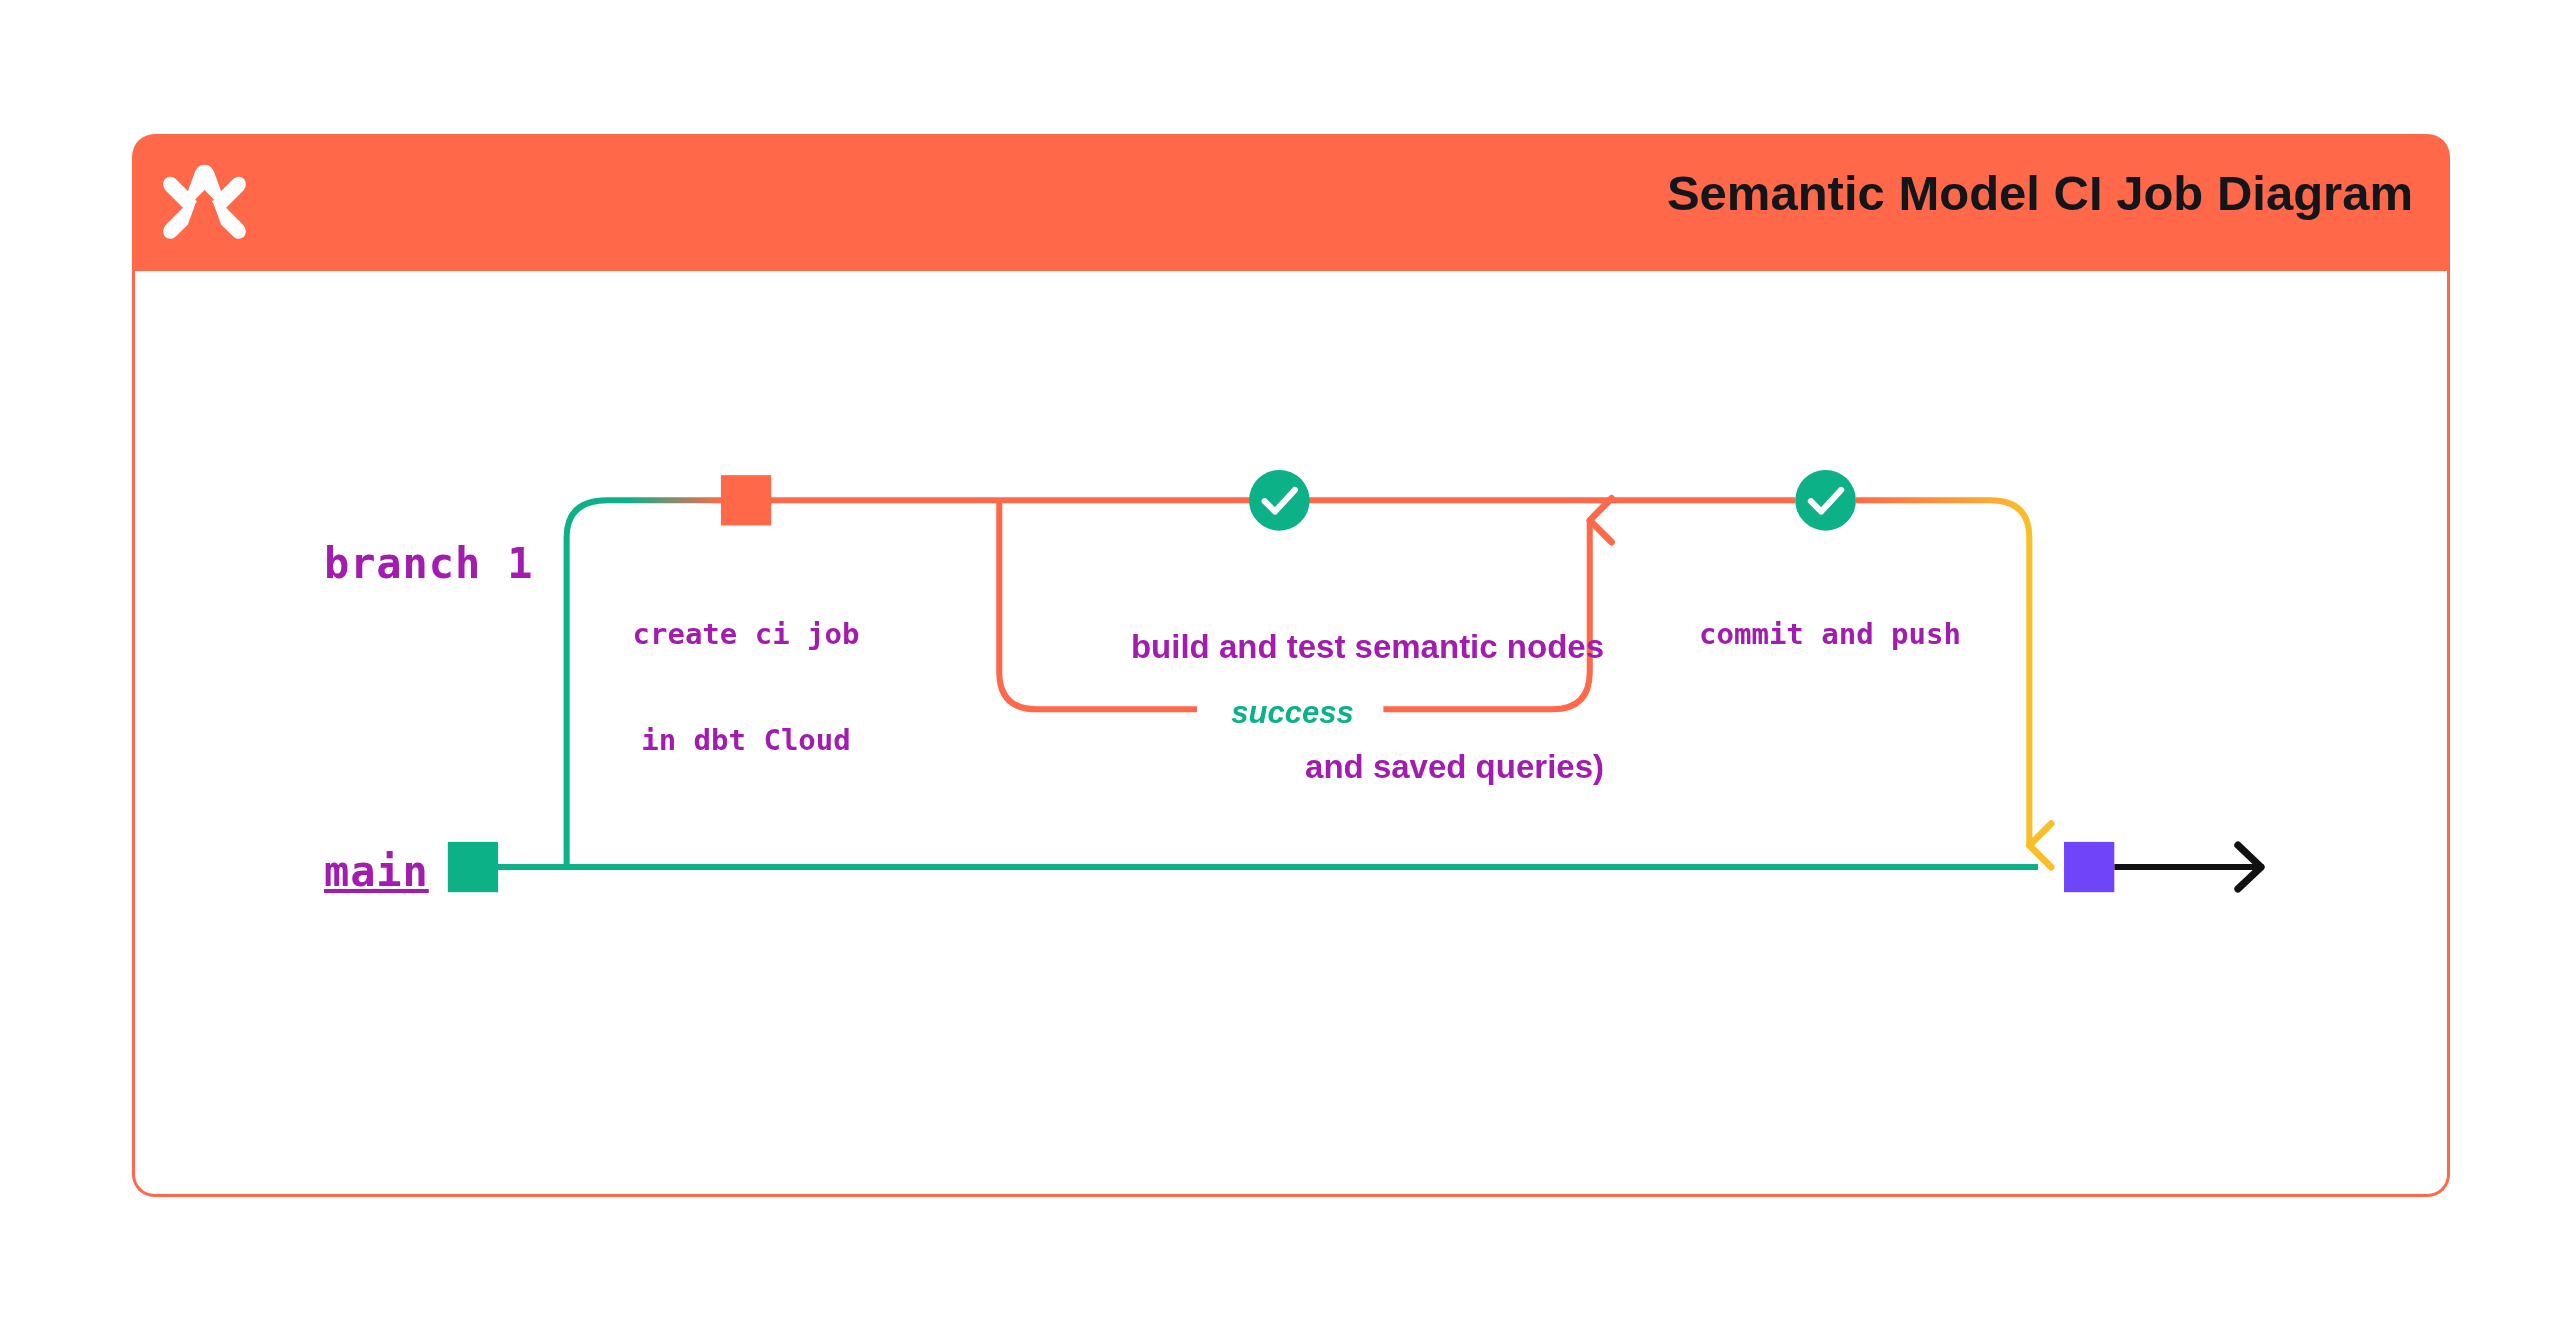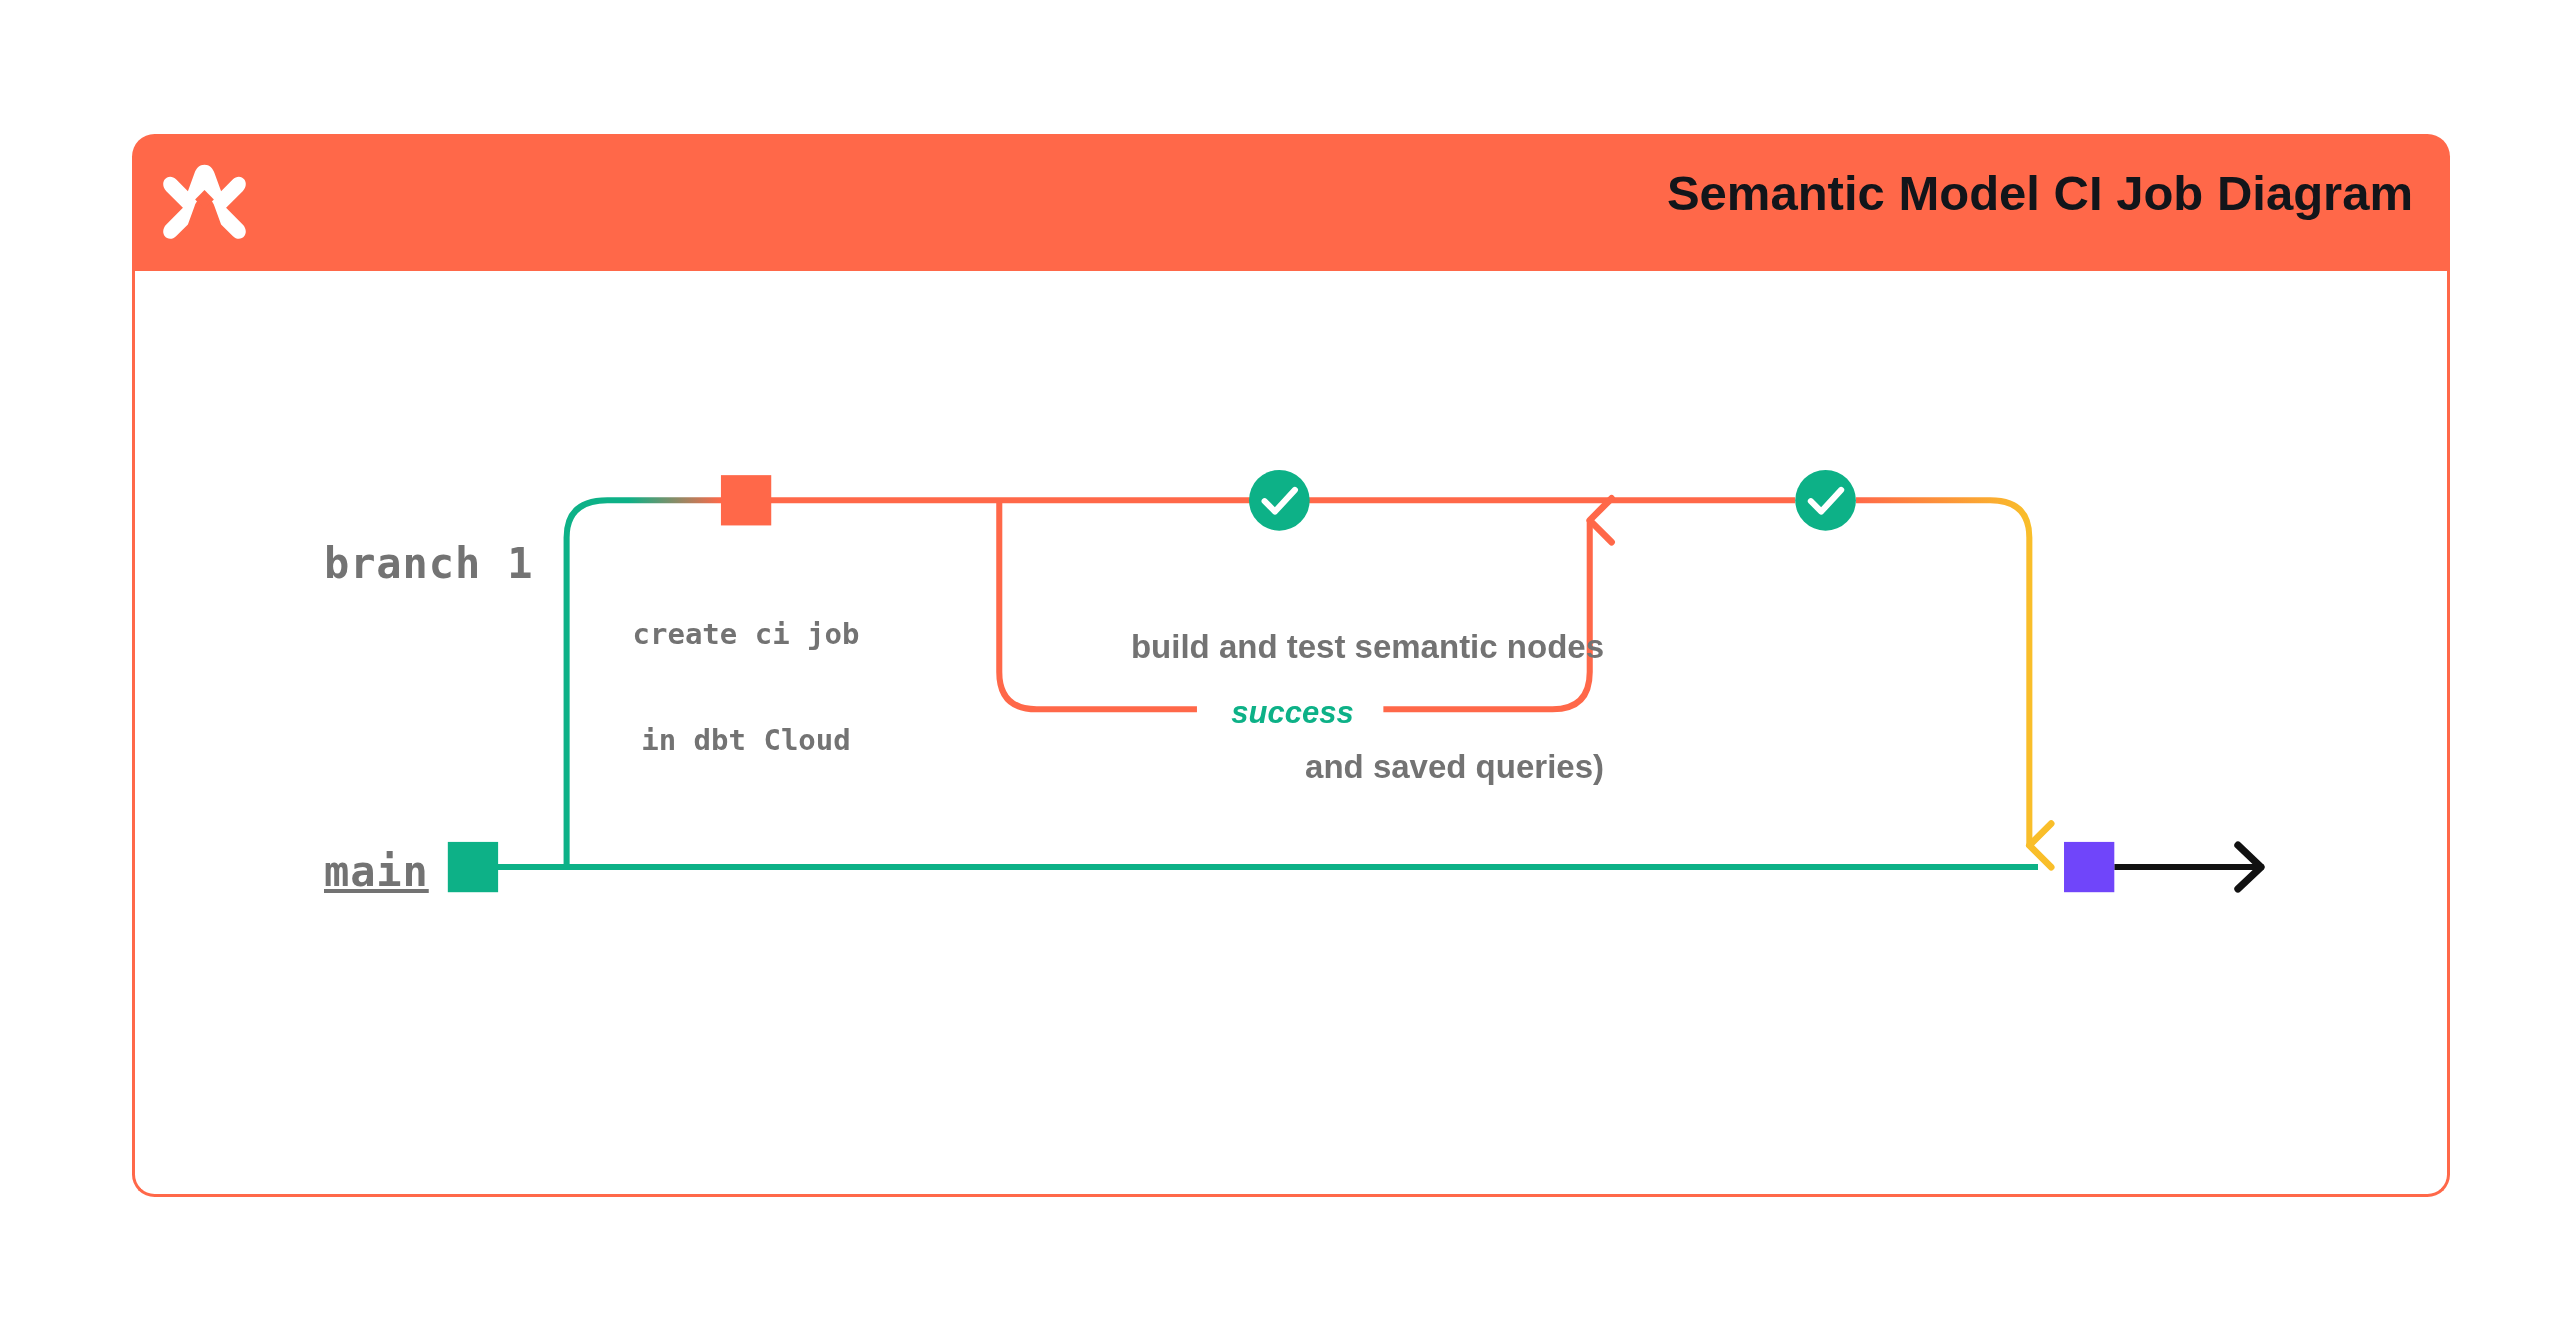--- a/index.html
+++ b/index.html
@@ -72,21 +72,21 @@
     position: absolute;
     left: 0;
     top: 0;
     width: 2576px;
     height: 1324px;
   }
 
   
   .lbl {
     position: absolute;
-    color: #737373;
+    color: #a21caf;
     white-space: pre;
     line-height: 1.22;
   }
   .mono {
     font-family: "DejaVu Sans Mono", monospace;
     font-weight: 700;
   }
   .cond {
     font-family: "Liberation Sans", sans-serif;
     font-weight: 700;
@@ -236,19 +236,20 @@
     <div>create ci job</div>
     <div>in dbt Cloud</div>
   </div>
 
   <div class="lbl cond node-build">
     <div>build and test semantic nodes</div>
     <div>and saved queries)</div>
   </div>
 
   <div class="lbl mono node-commit">
+    <div>commit and push</div>
   </div>
 
 
   <div class="lbl success-label">success</div>
 
 </div>
 
 
 </body></html>

